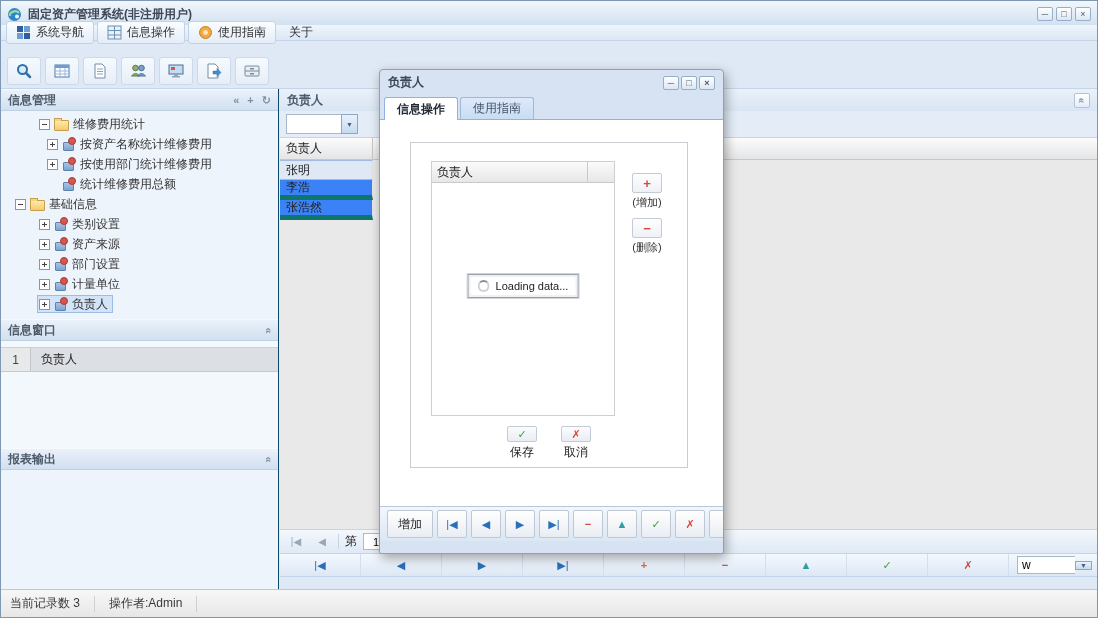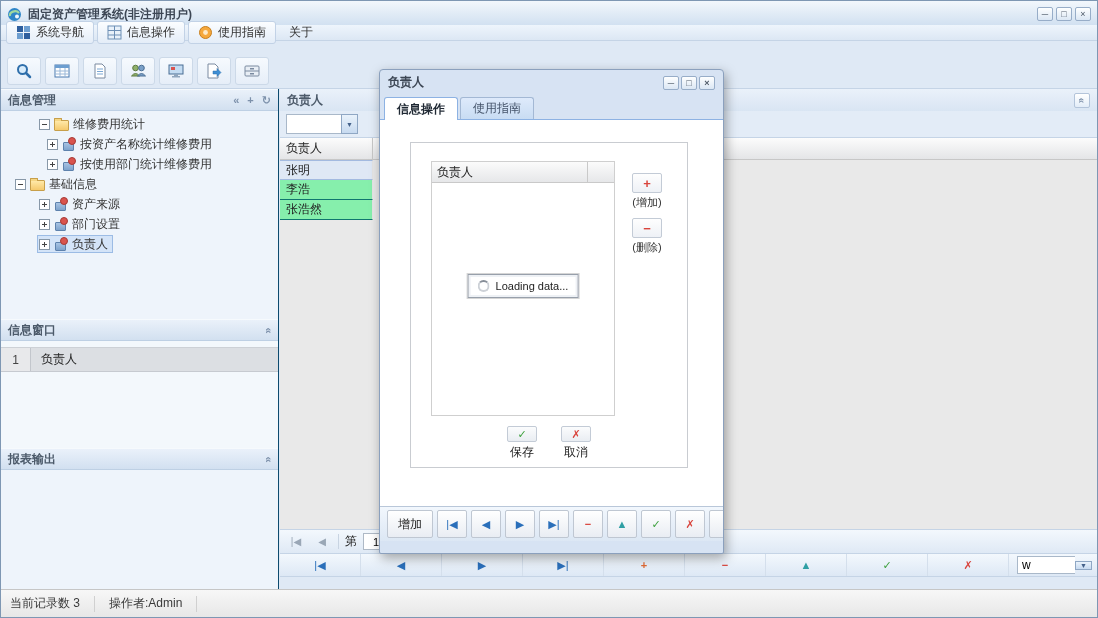--- a/index.html
+++ b/index.html
@@ -53,21 +53,21 @@
   .main{position:absolute;left:279px;top:88px;right:0;bottom:28px;display:flex;flex-direction:column;background:#e3ecf7}
   .main-hd{height:22px;flex:none;background:linear-gradient(#eaf1fa,#d9e5f3);display:flex;align-items:center;padding:0 7px;color:#4c5a6a;font-weight:bold}
   .ph-box{width:16px;height:15px;border:1px solid #b3c4da;border-radius:2px;background:linear-gradient(#fff,#e3edf8);display:flex;align-items:center;justify-content:center;color:#7d91ab;font-size:10px;font-weight:bold}
   .main-form{height:26px;flex:none;display:flex;align-items:center;padding:0 6px;background:#e3ecf7}
   .combo{display:flex;align-items:stretch;height:20px}
   .combo-input{width:55px;height:20px;border:1px solid #a9b8c9;border-right:none;background:#fff;padding:0 4px;font-size:12px;font-family:inherit}
   .combo-arrow{width:17px;display:flex;align-items:center;justify-content:center;border:1px solid #8fa7c4;background:linear-gradient(#e9f2fb,#c7daf0);color:#44618a;font-size:7px}
   .grid{flex:1;background:#e9e9e9;border-top:1px solid #c5d4e6;overflow:hidden}
   .gh{height:22px;background:linear-gradient(#fcfcfc,#e4e5e7);border-bottom:1px solid #c7c7c7;display:flex}
   .gh-cell{width:93px;border-right:1px solid #c7c7c7;display:flex;align-items:center;padding:0 6px;color:#222}
-  .grow{height:20px;width:93px;background:#86efac;border-right:1px solid #e4e4e4;border-bottom:1px solid #0f766e;display:flex;align-items:center;padding:0 6px;color:#222}
+  .grow{height:20px;width:93px;background:#3b82f6;border-right:1px solid #e4e4e4;border-bottom:5px solid #0f766e;display:flex;align-items:center;padding:0 6px;color:#222}
   .grow.selected{background:#dfe8f5;border-top:1px solid #a3bae0;border-bottom:1px solid #a3bae0}
   .pager{height:24px;flex:none;background:linear-gradient(#f3f8fd,#dfe9f5);border-top:1px solid #c5d4e6;display:flex;align-items:center;padding:0 6px;gap:6px;color:#222}
   .pgbtn{width:20px;text-align:center;color:#9aa7b6;font-size:10px}
   .pgsep{width:1px;height:15px;background:#c8d4e2}
   .pg-input{width:26px;height:17px;border:1px solid #aeb9c6;text-align:center;font-size:11px;font-family:inherit;background:#fff}
   .btoolbar{height:24px;flex:none;background:linear-gradient(#f3f8fd,#dde8f5);border-top:1px solid #c5d4e6;border-bottom:1px solid #c5d4e6;display:flex;align-items:stretch}
   .bt-cell{flex:1;display:flex;align-items:center;justify-content:center;border-right:1px solid #d4dfec;font-size:11px}
   .bt-combo{width:88px;display:flex;align-items:center;justify-content:flex-end;padding:0 5px}
   .bt-combo input{width:58px;height:18px;border:1px solid #a9b8c9;border-right:none;background:#fff;padding:0 4px;font-size:12px;font-family:inherit}
   .main-gap{height:12px;flex:none;background:#dfe9f5}
@@ -243,39 +243,60 @@
             <span>按资产名称统计维修费用</span>
           </span>
       </div>
       <div class="tnode lv2">
         <span class="tin">
             <span class="exp plus"></span>
             <span class="gadget"></span>
             <span>按使用部门统计维修费用</span>
           </span>
       </div>
+      <div class="tnode lv2">
+        <span class="tin">
+            <span class="exp-spacer"></span>
+            <span class="gadget"></span>
+            <span>统计维修费用总额</span>
+          </span>
+      </div>
       <div class="tnode lv0">
         <span class="tin">
             <span class="exp"></span>
             <span class="folder"></span>
             <span>基础信息</span>
           </span>
       </div>
       <div class="tnode lv1">
         <span class="tin">
             <span class="exp plus"></span>
             <span class="gadget"></span>
+            <span>类别设置</span>
+          </span>
+      </div>
+      <div class="tnode lv1">
+        <span class="tin">
+            <span class="exp plus"></span>
+            <span class="gadget"></span>
             <span>资产来源</span>
           </span>
       </div>
       <div class="tnode lv1">
         <span class="tin">
             <span class="exp plus"></span>
             <span class="gadget"></span>
             <span>部门设置</span>
+          </span>
+      </div>
+      <div class="tnode lv1">
+        <span class="tin">
+            <span class="exp plus"></span>
+            <span class="gadget"></span>
+            <span>计量单位</span>
           </span>
       </div>
       <div class="tnode lv1 selected">
         <span class="tin">
             <span class="exp plus"></span>
             <span class="gadget"></span>
             <span>负责人</span>
           </span>
       </div>
     </div>

